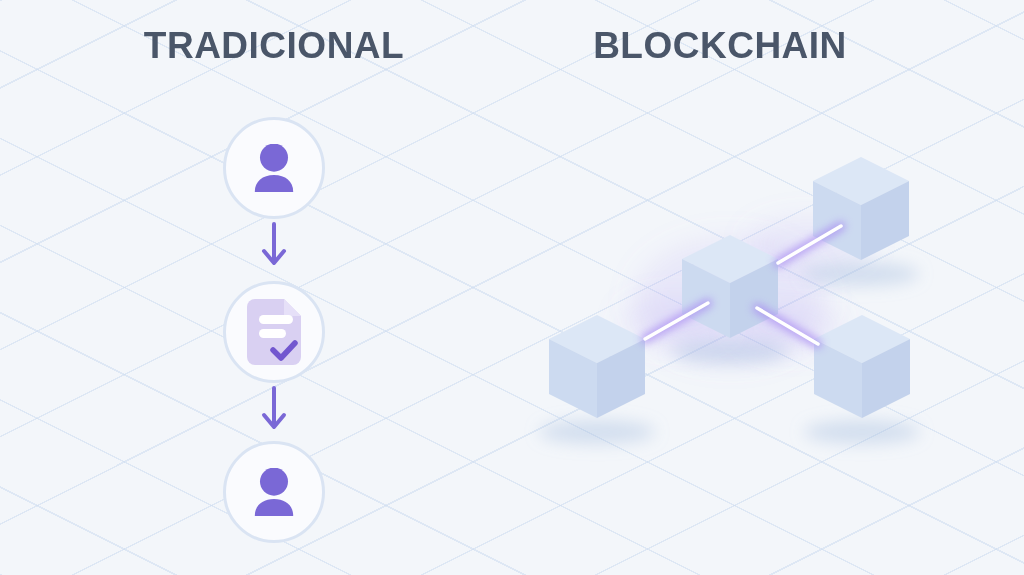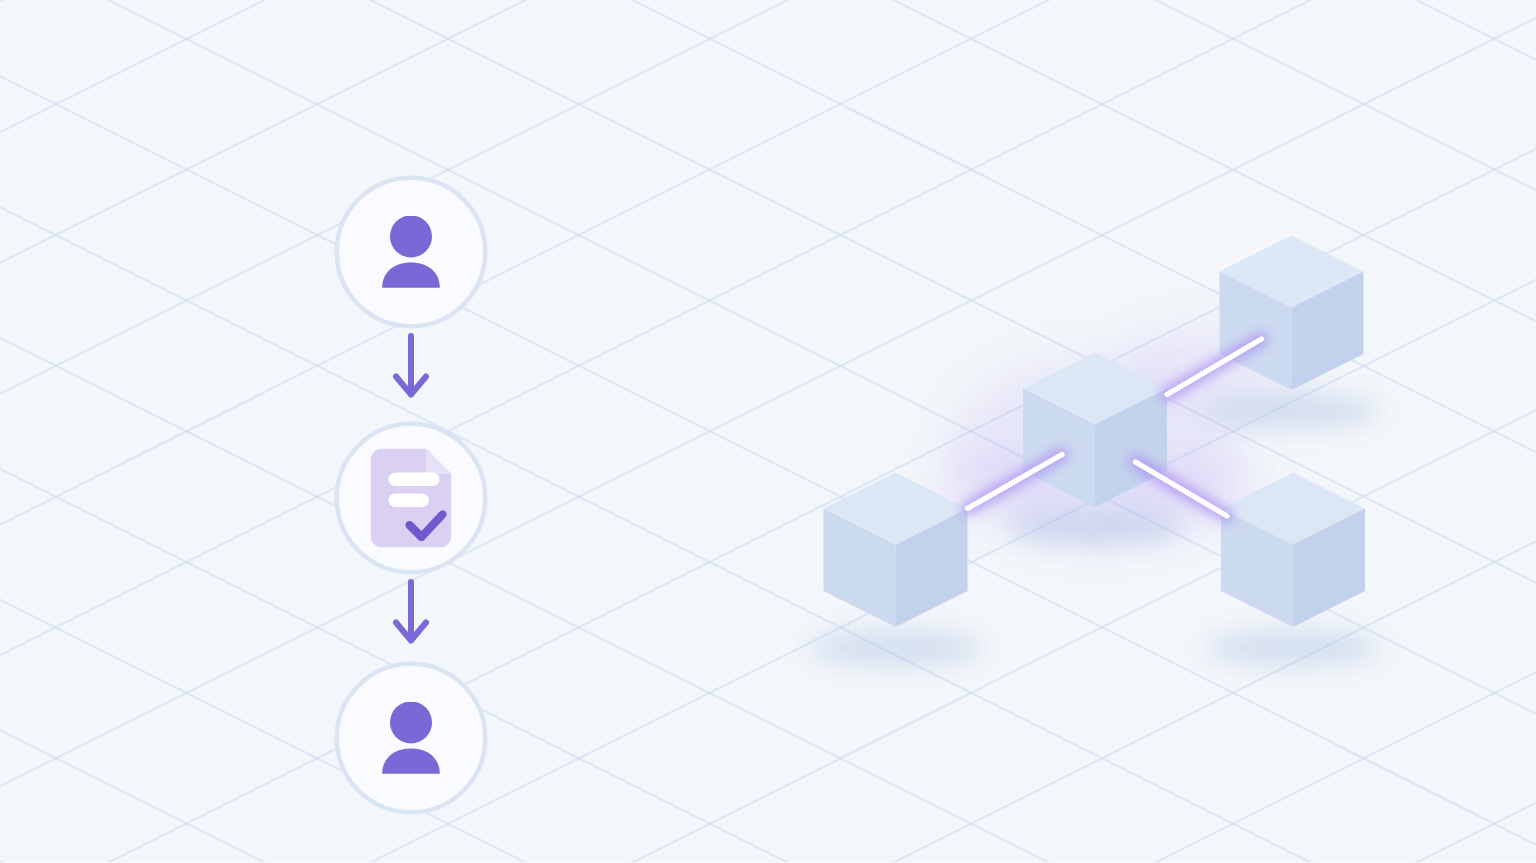--- a/index.html
+++ b/index.html
@@ -66,20 +66,21 @@
   .doc-fold{fill:var(--doc-fold);}
   .doc-bar{fill:var(--doc-bar);}
   .doc-check{stroke:var(--check);stroke-width:5.5;stroke-linecap:round;stroke-linejoin:round;fill:none;}
 </style>
 </head>
 <body>
 
 <div class="canvas">
 
   <section class="panel left">
+    <h1 class="panel-title">TRADICIONAL</h1>
 
     <div class="flow">
 
       <div class="node node1">
         <svg width="54" height="48" viewBox="0 0 52 46" aria-hidden="true">
           <circle class="person-fill" cx="26" cy="13" r="13.5"></circle>
           <path class="person-fill" d="M7.5 46 C7.5 36 15 29.8 26 29.8 C37 29.8 44.5 36 44.5 46 Z"></path>
         </svg>
       </div>
 
@@ -107,20 +108,21 @@
         <svg width="54" height="48" viewBox="0 0 52 46" aria-hidden="true">
           <circle class="person-fill" cx="26" cy="13" r="13.5"></circle>
           <path class="person-fill" d="M7.5 46 C7.5 36 15 29.8 26 29.8 C37 29.8 44.5 36 44.5 46 Z"></path>
         </svg>
       </div>
 
     </div>
   </section>
 
   <section class="panel right">
+    <h1 class="panel-title">BLOCKCHAIN</h1>
 
     <svg class="network-svg" width="500" height="350" viewBox="0 0 500 350" aria-hidden="true">
       <defs>
         <filter id="blur8" x="-80%" y="-80%" width="260%" height="260%">
             <feGaussianBlur stdDeviation="8"></feGaussianBlur>
           </filter>
         <filter id="blur4" x="-120%" y="-120%" width="340%" height="340%">
             <feGaussianBlur stdDeviation="4"></feGaussianBlur>
           </filter>
         <filter id="blur14" x="-120%" y="-120%" width="340%" height="340%">

